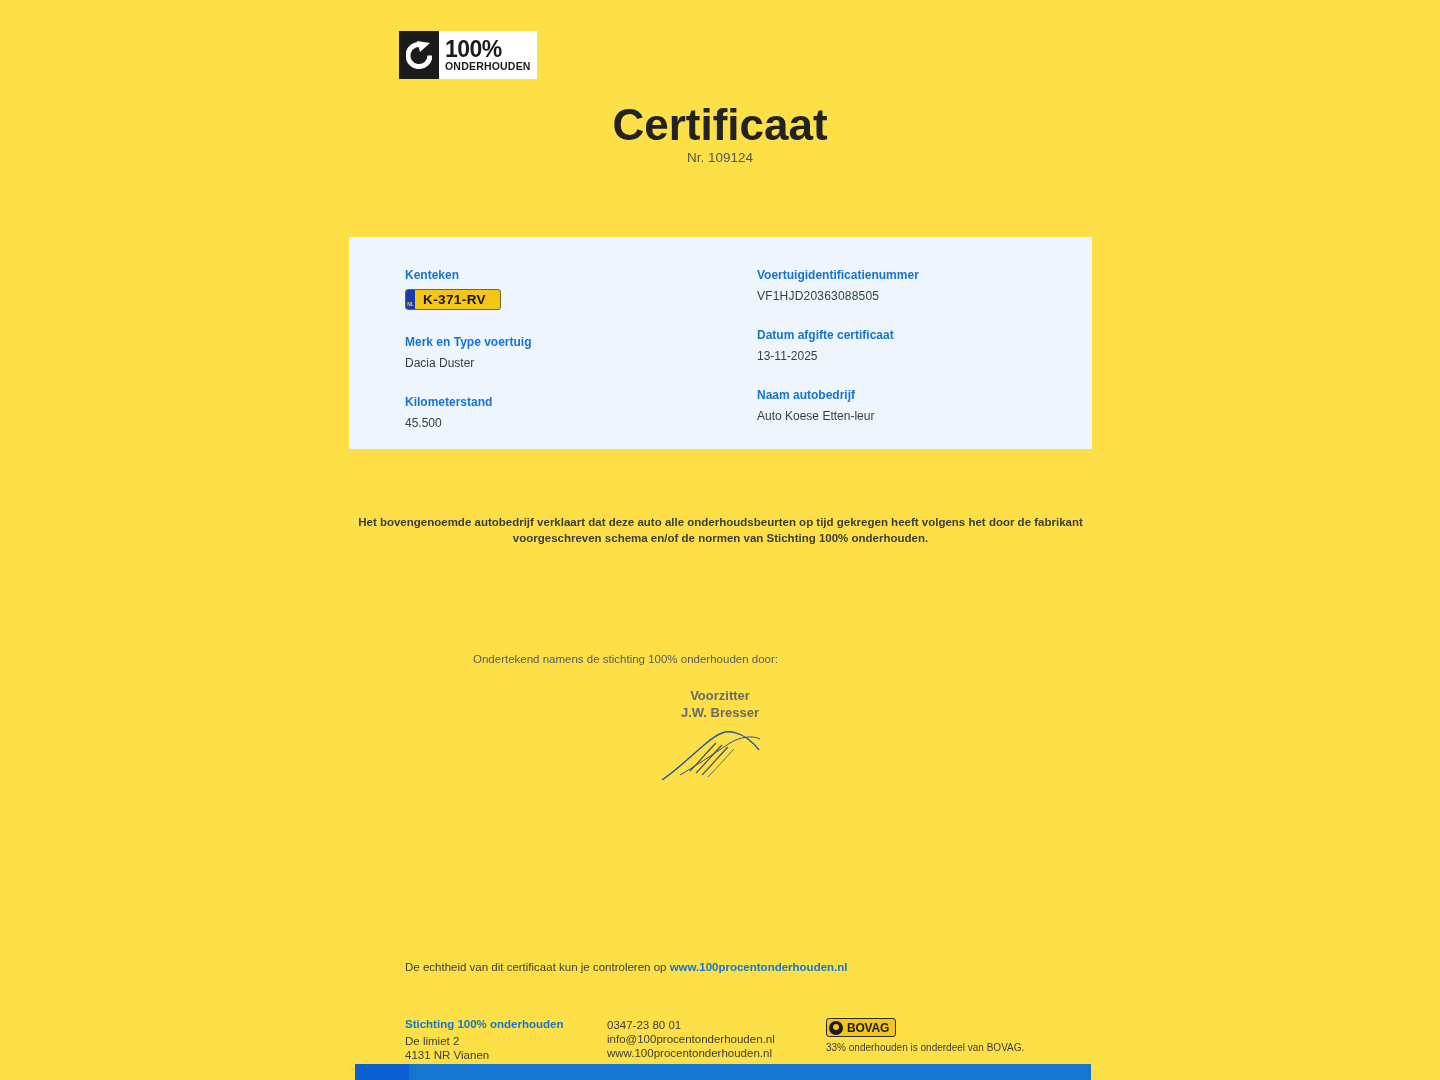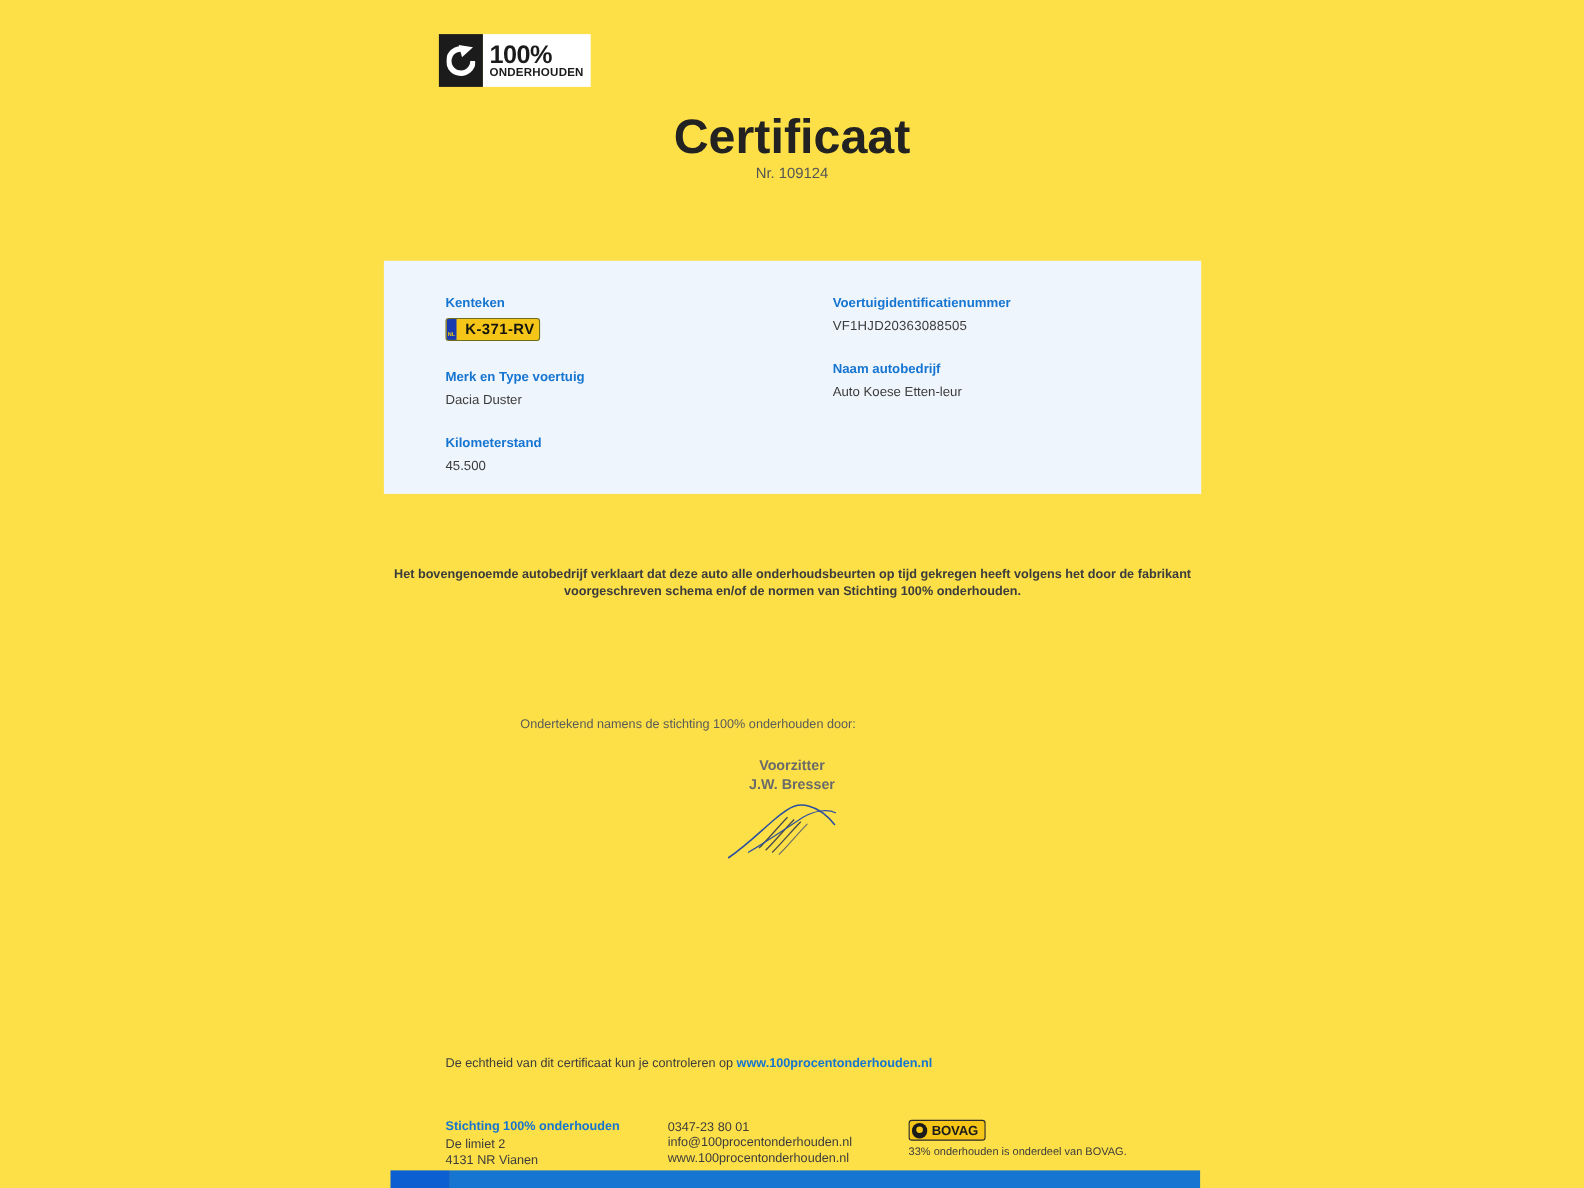--- a/index.html
+++ b/index.html
@@ -129,21 +129,21 @@
     color: #ffd300;
     font-size: 5px;
     font-weight: bold;
     display: flex;
     align-items: flex-end;
     justify-content: center;
     padding-bottom: 2px;
     line-height: 6px;
   }
   .plate-num {
-    padding: 0 4px 0 8px;
+    padding: 0 14px 0 8px;
     display: flex;
     align-items: center;
     font-size: 13.5px;
     font-weight: bold;
     color: #16160e;
     letter-spacing: 0.4px;
   }
 
   
   .statement {
@@ -319,20 +319,24 @@
 
     </div>
 
     <div class="info-col-right">
 
       <div class="field">
         <div class="field-label">Voertuigidentificatienummer</div>
         <div class="field-value spaced">VF1HJD20363088505</div>
       </div>
 
+      <div class="field">
+        <div class="field-label">Datum afgifte certificaat</div>
+        <div class="field-value">13-11-2025</div>
+      </div>
 
       <div class="field">
         <div class="field-label">Naam autobedrijf</div>
         <div class="field-value">Auto Koese Etten-leur</div>
       </div>
 
     </div>
   </div>
 
   <div class="statement">Het bovengenoemde autobedrijf verklaart dat deze auto alle onderhoudsbeurten op tijd gekregen heeft volgens het door de fabrikant voorgeschreven schema en/of de normen van Stichting 100% onderhouden.</div>

